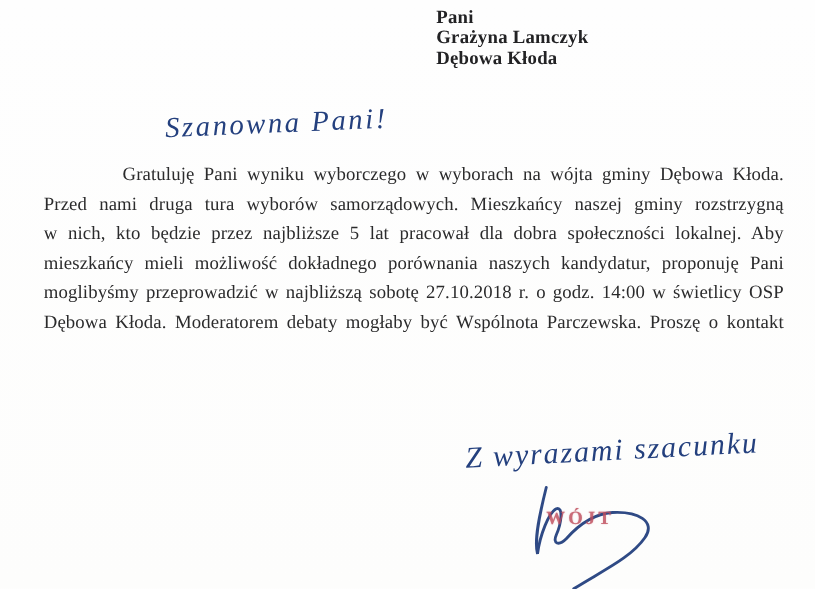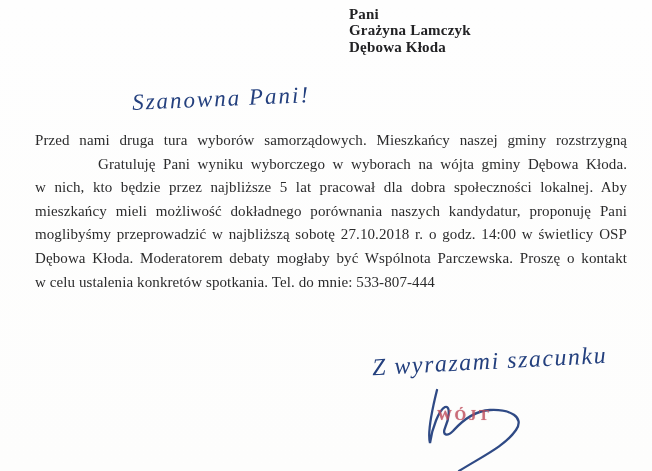--- a/index.html
+++ b/index.html
@@ -116,27 +116,26 @@
 
   <div class="recipient">
     <div>Pani</div>
     <div>Grażyna Lamczyk</div>
     <div>Dębowa Kłoda</div>
   </div>
 
   <div class="salutation">Szanowna Pani!</div>
 
   <div class="letter-body">
+    <div class="bl jl ind">Gratuluję Pani wyniku wyborczego w wyborach na wójta gminy Dębowa Kłoda.</div>
     <div class="bl jl">Przed nami druga tura wyborów samorządowych. Mieszkańcy naszej gminy rozstrzygną</div>
-    <div class="bl jl ind">Gratuluję Pani wyniku wyborczego w wyborach na wójta gminy Dębowa Kłoda.</div>
     <div class="bl jl">w nich, kto będzie przez najbliższe 5 lat pracował dla dobra społeczności lokalnej. Aby</div>
     <div class="bl jl">mieszkańcy mieli możliwość dokładnego porównania naszych kandydatur, proponuję Pani</div>
     <div class="bl jl">moglibyśmy przeprowadzić w najbliższą sobotę 27.10.2018 r. o godz. 14:00 w świetlicy OSP</div>
     <div class="bl jl">Dębowa Kłoda. Moderatorem debaty mogłaby być Wspólnota Parczewska. Proszę o kontakt</div>
-    <div class="bl">w celu ustalenia konkretów spotkania. Tel. do mnie: 533-807-444</div>
   </div>
 
   <div class="closing">Z wyrazami szacunku</div>
 
   <svg class="signature" viewBox="0 0 160 90" xmlns="http://www.w3.org/2000/svg">
     <path d="M25,4 C20,24 15,46 18,57 C20,42 27,24 33,21 C39,19 37,33 33,42 C30,49 35,51 41,45 C49,36 62,25 78,24 C98,23 113,31 104,44 C93,60 71,70 47,85"></path>
   </svg>
 
   <div class="stamp-title">WÓJT</div>
   <div class="stamp-name">mgr Radosław Kozak</div>

